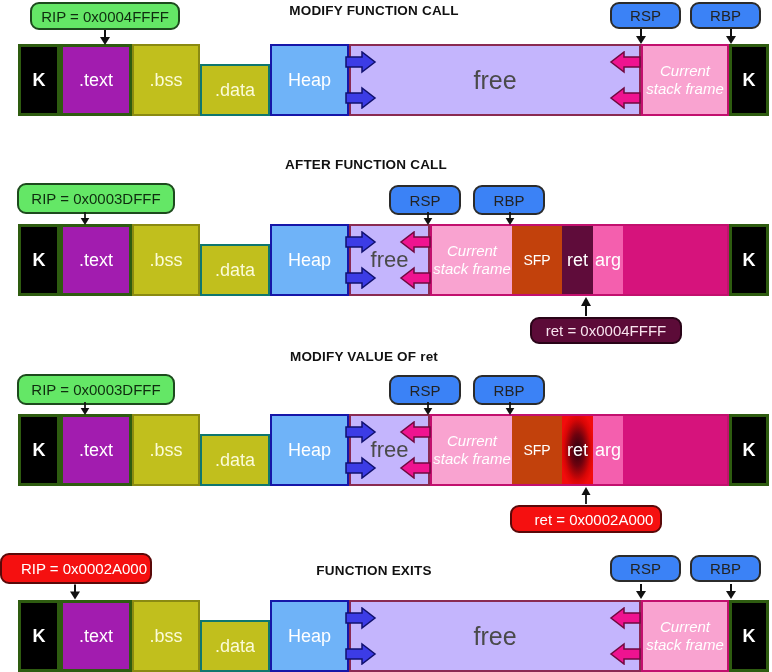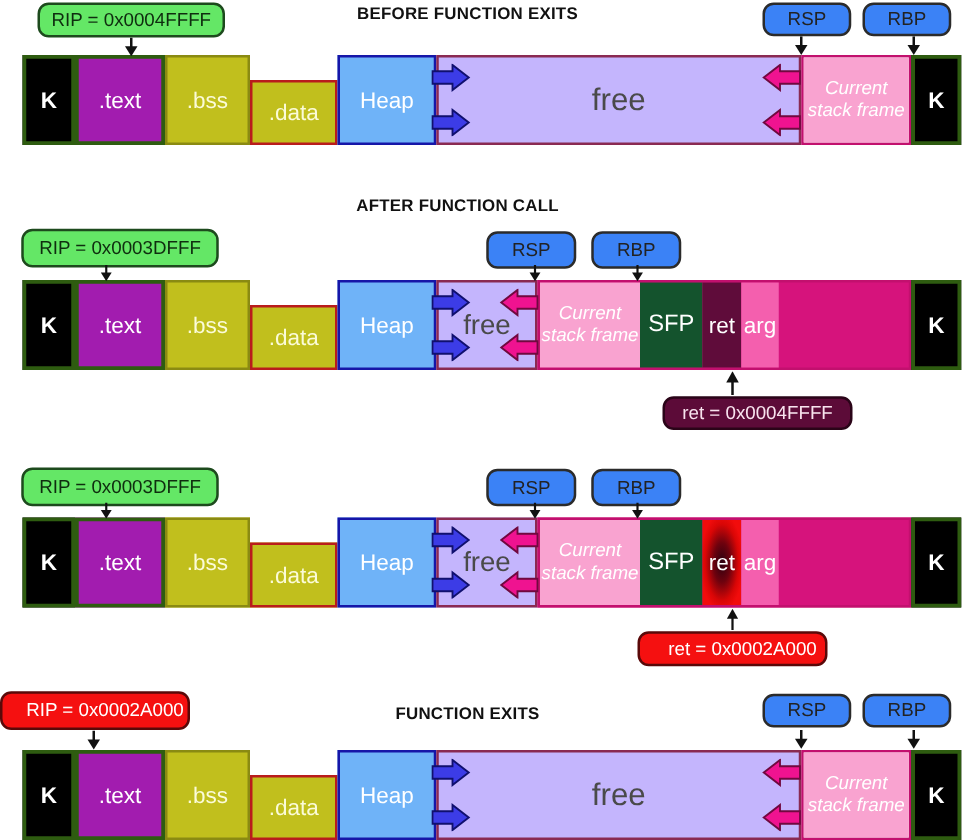--- a/index.html
+++ b/index.html
@@ -24,50 +24,50 @@
 
   .bar{position:absolute;left:18px;width:751px;height:72px;display:flex;box-sizing:border-box;}
   .seg{
     box-sizing:border-box;display:flex;align-items:center;justify-content:center;
     color:#fff;font-size:18px;flex:none;
   }
   .kseg{background:#000;border:3px solid #2e5c10;width:42px;font-weight:bold;}
   .kseg.right{width:40px;}
   .textseg{background:#a21caf;border:3px solid #2e5c10;width:72px;}
   .bssseg{background:#c1bf1d;border:2px solid #8a8a12;width:68px;color:#fbfbd8;}
-  .dataseg{background:#c1bf1d;border:2px solid #b91c1c;width:70px;color:#fbfbd8;margin-top:20px;}
+  .dataseg{background:#c1bf1d;border:2px solid #0f766e;width:70px;color:#fbfbd8;margin-top:20px;}
   .heapseg{background:#6fb3f8;border:2px solid #1616a8;width:79px;}
   .freeseg{background:#c4b5fd;border:2px solid #8a2a52;color:#4a4a4a;font-size:25px;}
   .wide .freeseg{width:292px;}
   .narrow .freeseg{width:81px;font-size:22px;}
   .freeseg span{position:relative;z-index:3;}
 
   .stack{box-sizing:border-box;border:2px solid #c2106e;background:#d6137c;display:flex;flex:none;}
   .wide .stack{width:88px;}
   .narrow .stack{width:299px;}
   .sseg{display:flex;align-items:center;justify-content:center;color:#fff;flex:none;box-sizing:border-box;}
   .current{background:#f9a3d0;font-size:15px;line-height:1.18;text-align:center;font-style:italic;}
   .wide .current{flex:1;}
   .narrow .current{width:80px;}
-  .sfp{background:#14532d;width:50px;font-size:19px;}
+  .sfp{background:#c2410c;width:50px;font-size:14px;}
   .retseg{background:#5f0c3a;width:31px;font-size:18px;}
   .retseg.hot{background:radial-gradient(ellipse 55% 58% at center,#2b0110 0%,#6e020e 40%,#d90606 78%,#f20c0c 100%);}
   .argseg{background:#f45fae;width:30px;font-size:18px;}
   .blankseg{flex:1;}
 
   .arrow{position:absolute;z-index:2;}
   svg{display:block;}
 </style>
 </head>
 <body>
 
 <div class="canvas">
 
   <div class="layer">
-    <div class="title" style="left:374px;top:3px">BEFORE FUNCTION EXITS</div>
+    <div class="title" style="left:374px;top:3px">MODIFY FUNCTION CALL</div>
 
     <div class="pill green" style="left:30px;top:2px;width:150px;height:28px">
       <span>RIP = 0x0004FFFF</span>
     </div>
     <div class="pill pinkp" style="left:610px;top:2px;width:71px;height:27px">
       <span>RSP</span>
     </div>
     <div class="pill pinkp" style="left:690px;top:2px;width:71px;height:27px">
       <span>RBP</span>
     </div>
@@ -167,20 +167,21 @@
     <svg class="arrow" style="left:580px;top:297px" width="12" height="19" viewBox="0 0 12 19">
         <polygon points="1,9 11,9 6,0" fill="#111"></polygon>
         <line x1="6" y1="8" x2="6" y2="19" stroke="#111" stroke-width="2"></line>
       </svg>
     <div class="pill darkp" style="left:530px;top:317px;width:152px;height:27px">
       <span>ret = 0x0004FFFF</span>
     </div>
   </div>
 
   <div class="layer">
+    <div class="title" style="left:364px;top:349px">MODIFY VALUE OF ret</div>
 
     <div class="pill green" style="left:17px;top:374px;width:158px;height:31px">
       <span>RIP = 0x0003DFFF</span>
     </div>
     <div class="pill pinkp" style="left:389px;top:375px;width:72px;height:30px">
       <span>RSP</span>
     </div>
     <div class="pill pinkp" style="left:473px;top:375px;width:72px;height:30px">
       <span>RBP</span>
     </div>

